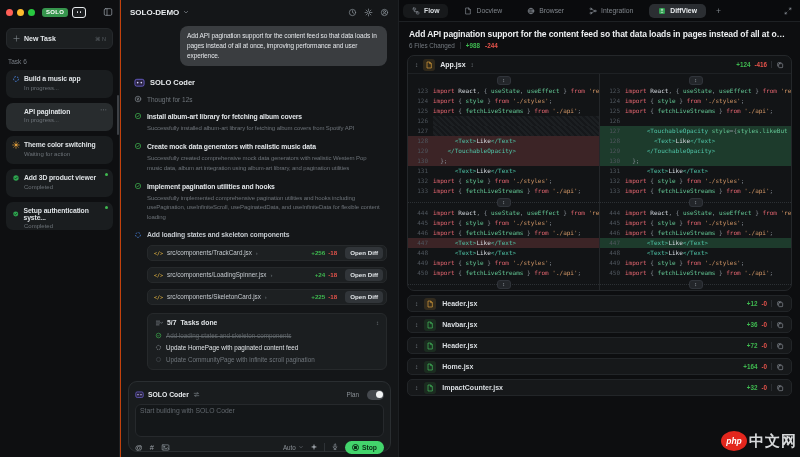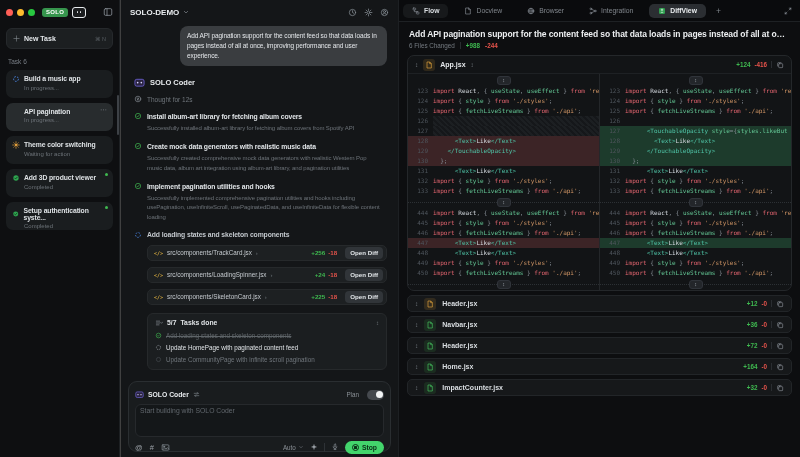--- a/index.html
+++ b/index.html
@@ -1,17 +1,17 @@
 <!DOCTYPE html>
 <html><head>
 <meta charset="utf-8">
 <style>
   *{margin:0;padding:0;box-sizing:border-box}
   html,body{background:#000}
-  .app{position:relative;width:800px;height:457px;background:#404040;overflow:hidden;
+  .app{position:relative;width:800px;height:457px;background:#c2410c;overflow:hidden;
        font-family:"Liberation Sans",sans-serif;color:#d7dbde;-webkit-font-smoothing:antialiased}
   svg{display:block}
   .ic{stroke:#868d94;fill:none;stroke-width:1;stroke-linecap:round;stroke-linejoin:round}
 
   
   .sidebar{position:absolute;left:0;top:0;width:120px;height:457px;background:#0e0f11;border-right:1px solid #1d2023}
   .titlebar{height:24px;display:flex;align-items:center;padding:0 6px;gap:4px}
   .dot{width:7px;height:7px;border-radius:50%}
   .dot.r{background:#ff5f57}.dot.y{background:#febc2e}.dot.g{background:#28c840}
   .solo-badge{background:#36954d;color:#fff;font-size:6px;font-weight:800;letter-spacing:.3px;
@@ -773,13 +773,17 @@
           <span class="minus">-0</span>
         <span class="meta-sep"></span>
         <svg width="8" height="8" viewBox="0 0 12 12" class="ic">
             <rect x="4" y="4" width="6" height="6" rx="1"></rect>
             <path d="M2.5 7.5v-4a1 1 0 0 1 1-1h4"></path>
           </svg>
         </span>
     </div>
   </div>
 
+  <div class="wm">
+    <span class="wm-badge">php</span>
+    <span class="wm-text">中文网</span>
+  </div>
 </div>
 
 </body></html>

